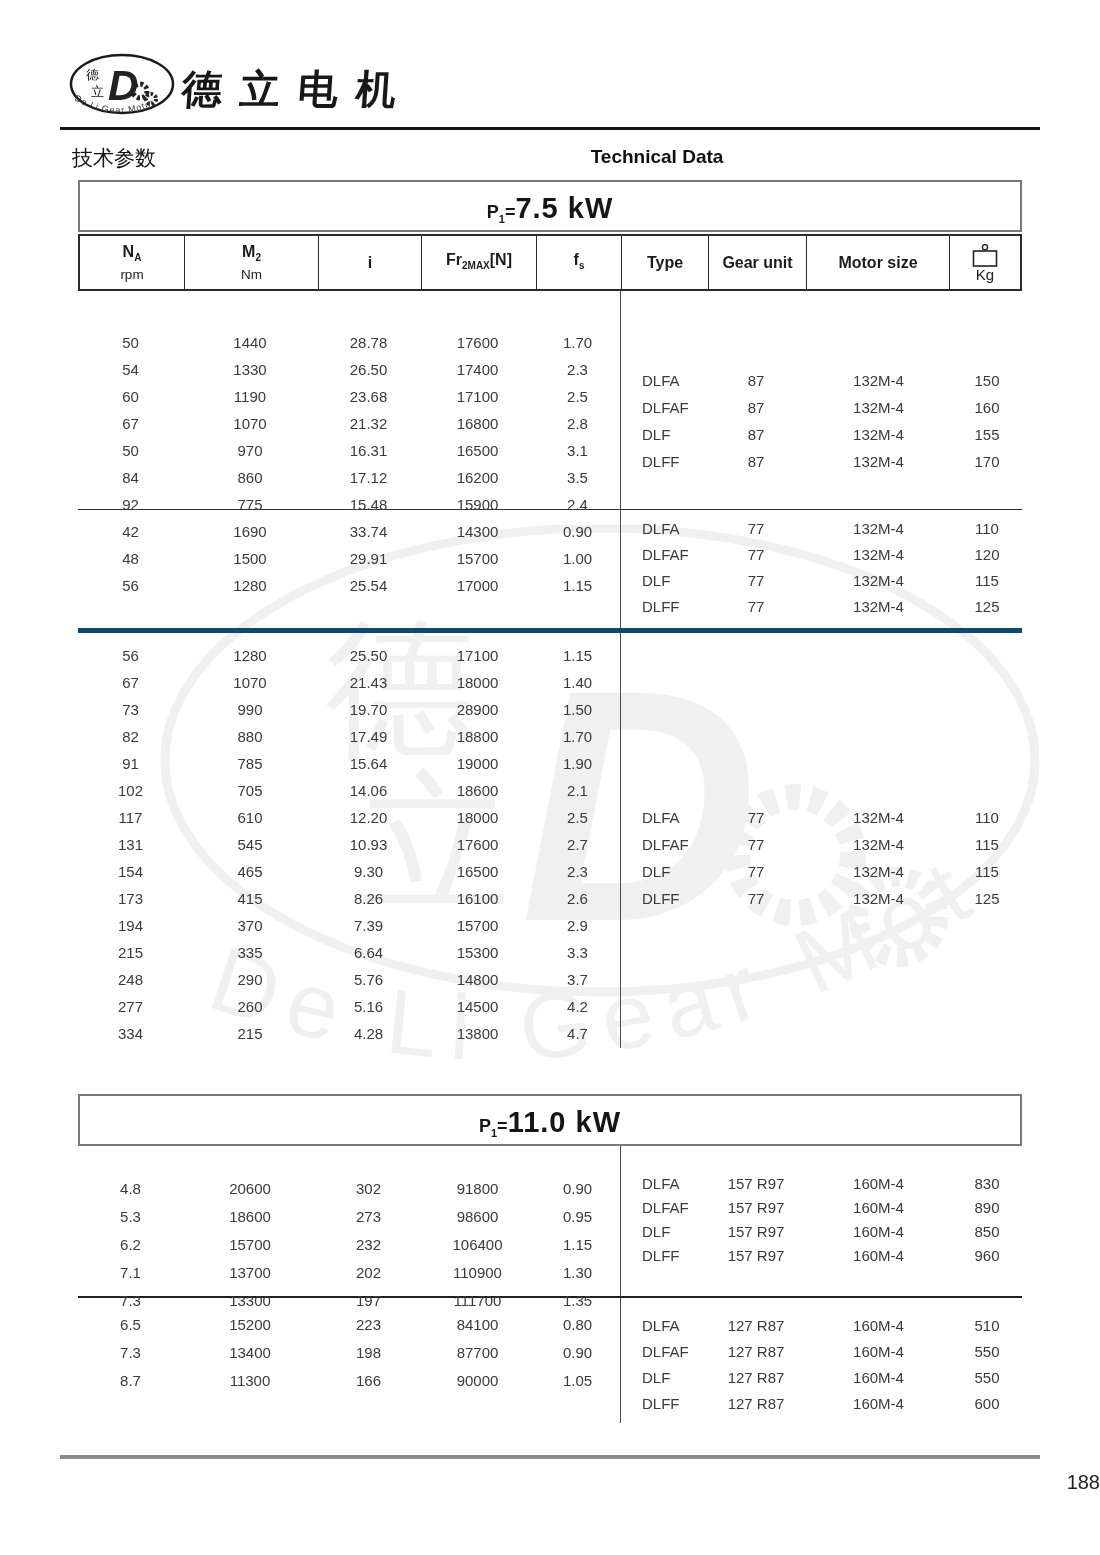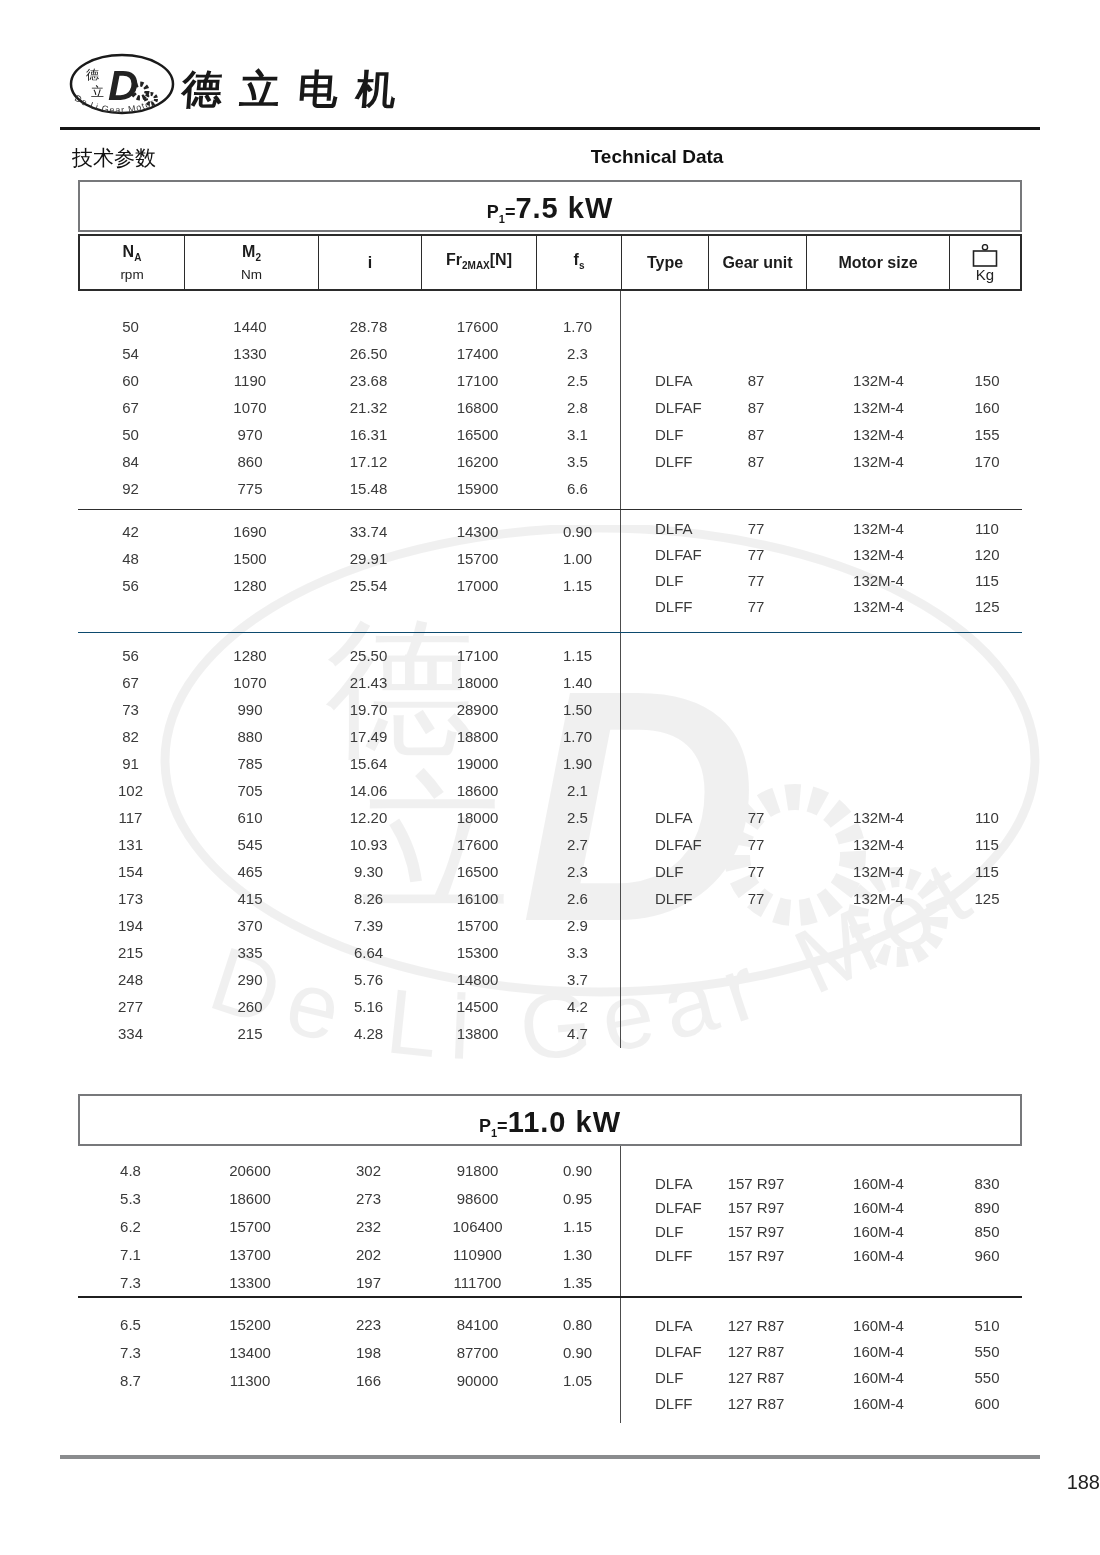--- a/index.html
+++ b/index.html
@@ -39,29 +39,29 @@
   .hc .l1{font-size:16px;font-weight:bold;color:#1c1c1c;line-height:17px;}
   .hc .l1 sub{font-size:10px;}
   .hc .l2{font-size:13.5px;color:#222;line-height:15px;}
   .kgcell svg{display:block;margin:0 auto;}
   .kgcell .l2{font-size:15px;}
 
   
   .block{position:relative;box-sizing:border-box;}
   .block::after{content:'';position:absolute;left:542px;top:0;bottom:0;width:1px;background:#4c4c4c;}
   .sep-thin{border-bottom:1.5px solid #2e2e2e;}
-  .sep-thick{border-bottom:1px solid #0c4a6e;}
+  .sep-thick{border-bottom:5px solid #0c4a6e;}
   .sep-med{border-bottom:2px solid #1f1f1f;}
   .rows{display:grid;box-sizing:border-box;}
   .rows.left{grid-template-columns:105px 134px 103px 115px 85px;grid-auto-rows:27px;}
   .rows.right{position:absolute;left:542px;width:402px;
               grid-template-columns:87px 98px 147px 70px;grid-auto-rows:27px;}
   .cell{display:flex;align-items:center;justify-content:center;
         font-size:15px;color:#3a3a3a;white-space:nowrap;}
-  .rows.right .cell:nth-child(4n+1){justify-content:flex-start;padding-left:35px;}
+  .rows.right .cell:nth-child(4n+1){justify-content:flex-start;padding-left:22px;}
 
   
   .rule-bottom{margin:32px 60px 0;height:4px;background:#8a8c8e;}
   .page-num{margin-top:12px;text-align:right;font-size:20px;color:#222;margin-left:44px;}
 
   
   .watermark{position:absolute;left:150px;top:525px;width:900px;height:560px;
              opacity:0.055;pointer-events:none;}
 </style>
 </head>
@@ -145,21 +145,21 @@
         <svg width="30" height="23" viewBox="0 0 30 23">
           <circle cx="15" cy="3.2" r="2.6" fill="none" stroke="#222" stroke-width="1.4"></circle>
           <rect x="3.5" y="7" width="23" height="15" fill="none" stroke="#222" stroke-width="1.6"></rect>
         </svg>
         <div class="l2">Kg</div>
       </div>
     </div>
 
     <div class="tbody">
       <div class="block sep-thin" style="height:219px">
-        <div class="rows left" style="padding-top:22px">
+        <div class="rows left" style="padding-top:38px">
             <div class="cell">50</div>
             <div class="cell">1440</div>
             <div class="cell">28.78</div>
             <div class="cell">17600</div>
             <div class="cell">1.70</div>
             <div class="cell">54</div>
             <div class="cell">1330</div>
             <div class="cell">26.50</div>
             <div class="cell">17400</div>
             <div class="cell">2.3</div>
@@ -180,21 +180,21 @@
             <div class="cell">3.1</div>
             <div class="cell">84</div>
             <div class="cell">860</div>
             <div class="cell">17.12</div>
             <div class="cell">16200</div>
             <div class="cell">3.5</div>
             <div class="cell">92</div>
             <div class="cell">775</div>
             <div class="cell">15.48</div>
             <div class="cell">15900</div>
-            <div class="cell">6.6</div>
+            <div class="cell">2.4</div>
           </div>
         <div class="rows right" style="top:76px">
             <div class="cell">DLFA</div>
             <div class="cell">87</div>
             <div class="cell">132M-4</div>
             <div class="cell">150</div>
             <div class="cell">DLFAF</div>
             <div class="cell">87</div>
             <div class="cell">132M-4</div>
             <div class="cell">160</div>
@@ -346,21 +346,21 @@
   </section>
 
   <section class="power-section sec2">
     <div class="banner">
       <span class="small"><span>P</span><sub>1</sub><span>=</span></span>
         <span class="big">11.0 kW</span>
     </div>
 
     <div class="tbody">
       <div class="block sep-med" style="height:152px">
-        <div class="rows left" style="padding-top:10px;grid-auto-rows:28px">
+        <div class="rows left" style="padding-top:28px;grid-auto-rows:28px">
             <div class="cell">4.8</div>
             <div class="cell">20600</div>
             <div class="cell">302</div>
             <div class="cell">91800</div>
             <div class="cell">0.90</div>
             <div class="cell">5.3</div>
             <div class="cell">18600</div>
             <div class="cell">273</div>
             <div class="cell">98600</div>
             <div class="cell">0.95</div>

